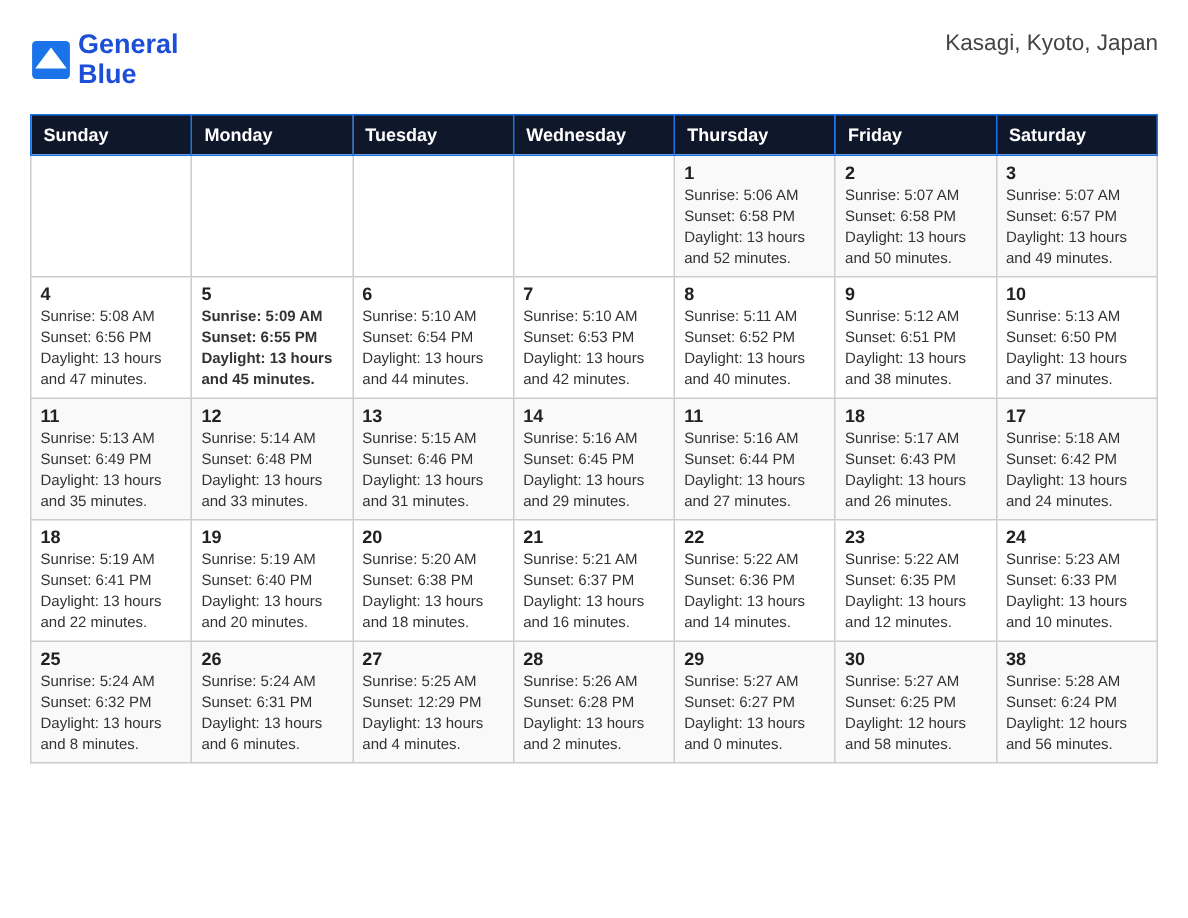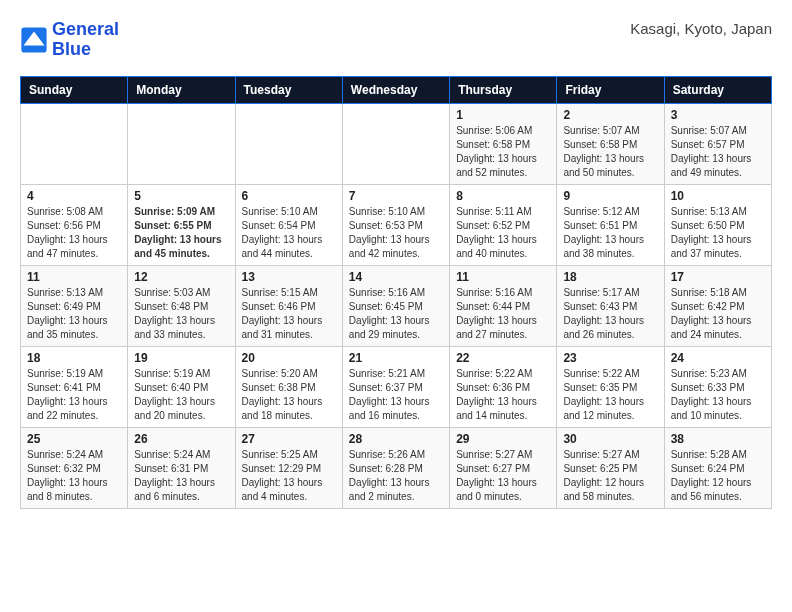--- a/index.html
+++ b/index.html
@@ -200,21 +200,21 @@
       <tr>
         <td>
           <div class="day-num">11</div>
           <div class="day-info" style="white-space: pre-line;">Sunrise: 5:13 AM
 Sunset: 6:49 PM
 Daylight: 13 hours
 and 35 minutes.</div>
         </td>
         <td>
           <div class="day-num">12</div>
-          <div class="day-info" style="white-space: pre-line;">Sunrise: 5:03 AM
+          <div class="day-info" style="white-space: pre-line;">Sunrise: 5:14 AM
 Sunset: 6:48 PM
 Daylight: 13 hours
 and 33 minutes.</div>
         </td>
         <td>
           <div class="day-num">13</div>
           <div class="day-info" style="white-space: pre-line;">Sunrise: 5:15 AM
 Sunset: 6:46 PM
 Daylight: 13 hours
 and 31 minutes.</div>

